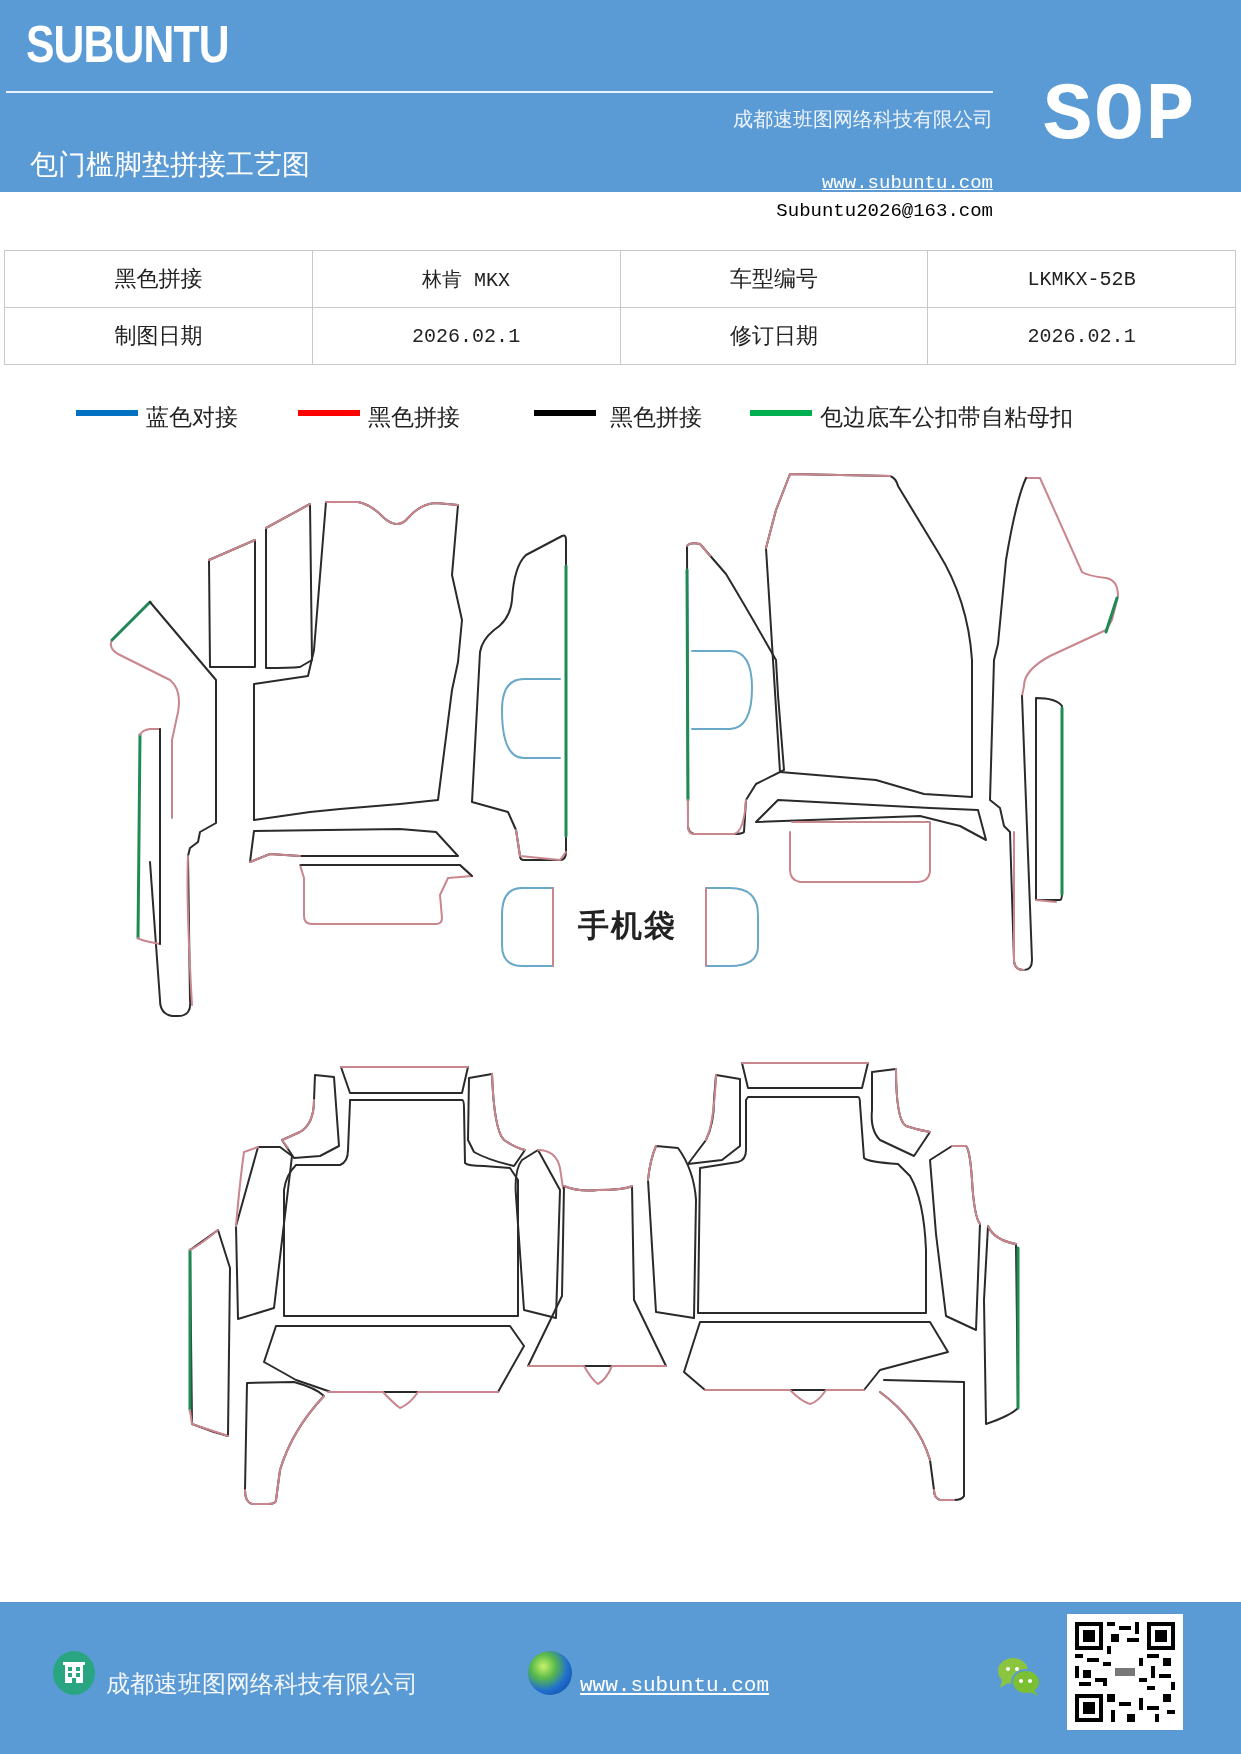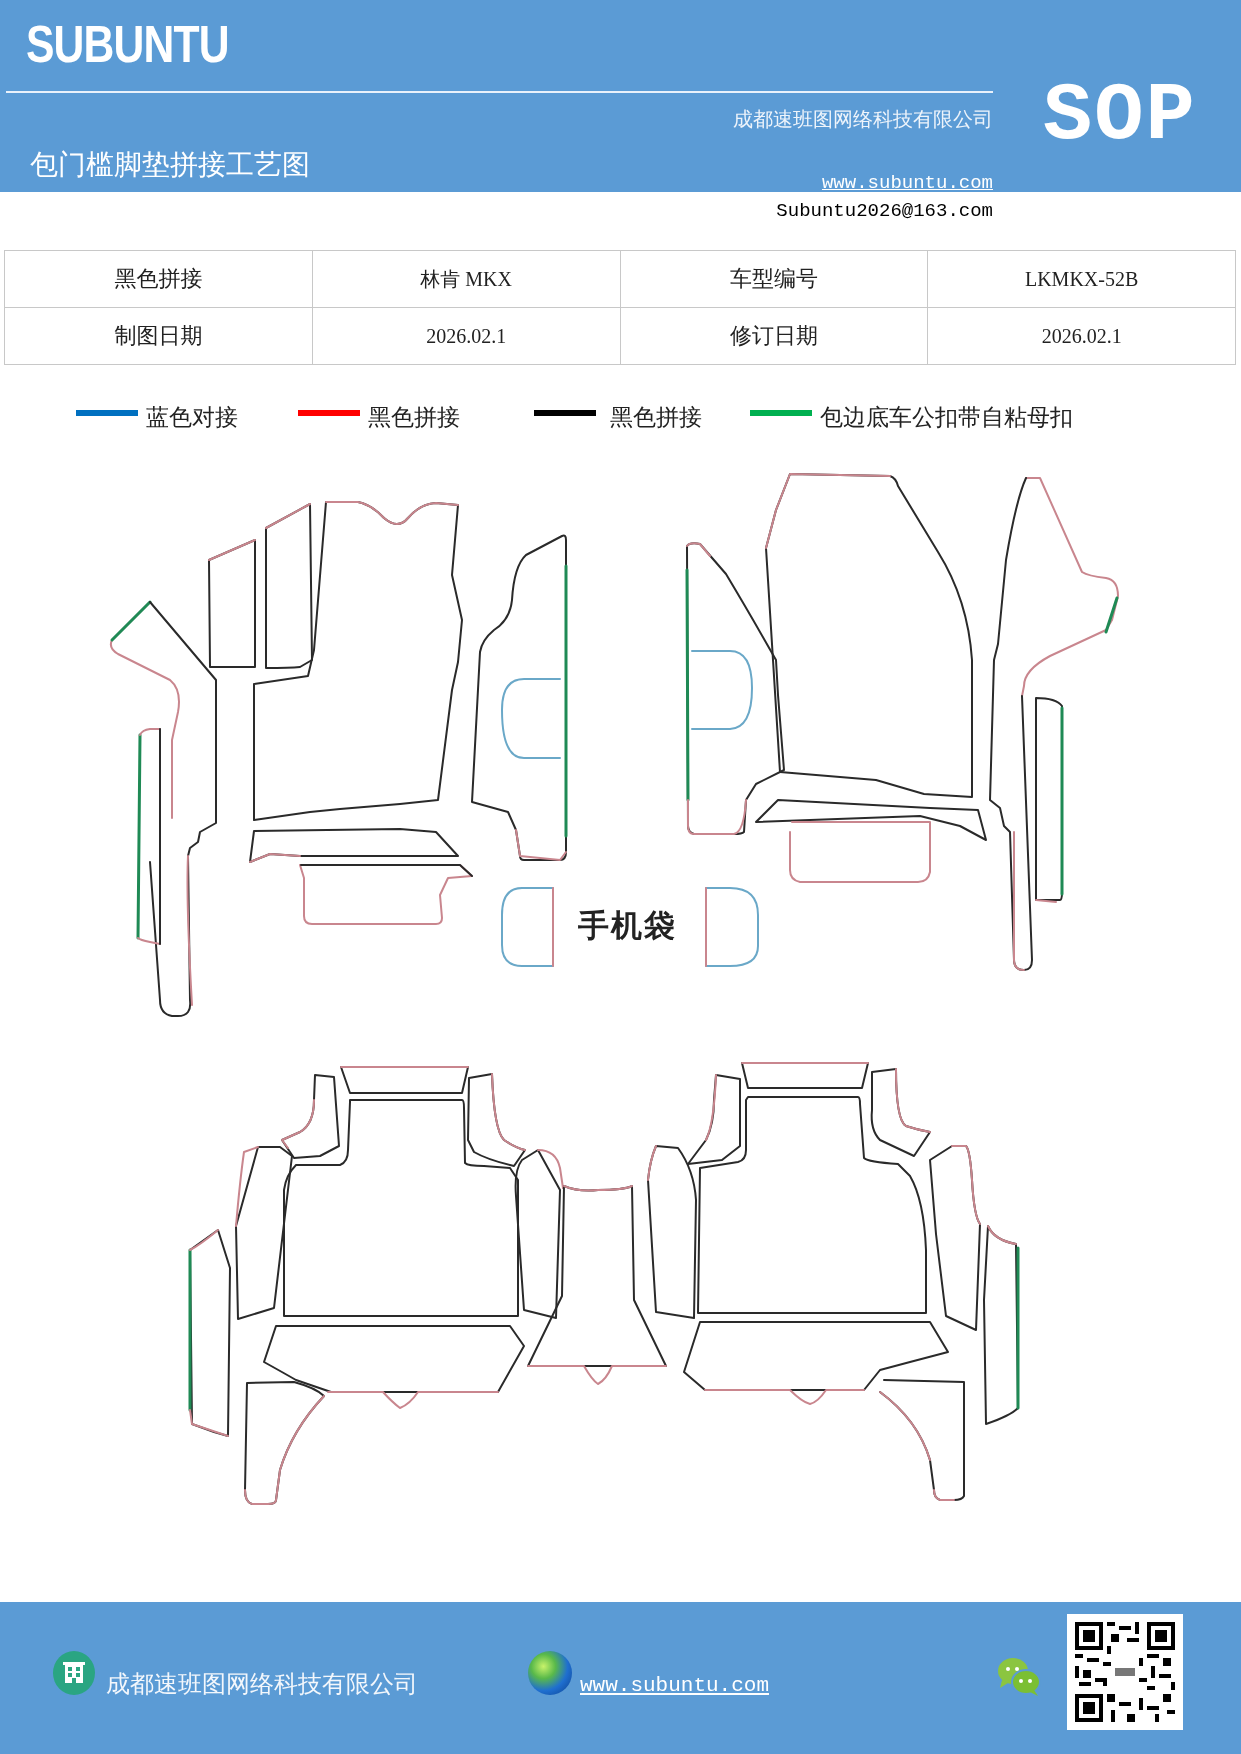--- a/index.html
+++ b/index.html
@@ -11,21 +11,21 @@
   .hdr-line { position:absolute; left:6px; top:91px; width:987px; height:2px; background:#e9f1fb; }
   .doc-title { position:absolute; left:30px; top:146px; font-family:"DejaVu Serif", serif; font-size:28px; color:#fff; }
   .company { position:absolute; right:248px; top:106px; font-family:"DejaVu Serif", serif; font-size:20px; color:#eef4fb; }
   .web { position:absolute; right:248px; top:172px; font-family:"Liberation Mono", monospace; font-size:19px; color:#fff; text-decoration:underline; }
   .mail { position:absolute; right:248px; top:200px; font-family:"Liberation Mono", monospace; font-size:19px; color:#000000; }
   .sop { position:absolute; left:1043px; top:70px; font-family:Liberation Mono, monospace; font-weight:bold; font-size:82px; color:#fff; letter-spacing:2px; }
 
   table.info { position:absolute; left:4px; top:250px; width:1232px; border-collapse:collapse; table-layout:fixed; }
   table.info td { border:1.5px solid #c8c8c8; height:56px; text-align:center; font-size:22px; color:#222; padding:0; }
   table.info td.lbl { font-family:"DejaVu Serif", serif; }
-  table.info td.val { font-family:Liberation Serif, serif; font-size:20px; }
+  table.info td.val { font-family:Liberation Mono, monospace; font-size:20px; }
 
   .legend { position:absolute; top:402px; left:0; width:1130px; height:40px; }
   .lg-item { position:absolute; top:0; display:flex; align-items:center; }
   .lg-swatch { width:62px; height:6px; margin-right:8px; margin-top:-10px; }
   .lg-label { font-family:"DejaVu Serif", serif; font-size:23px; color:#222; }
 
   .diagram { position:absolute; left:0; top:450px; width:1241px; height:1130px; }
   .diagram svg { width:1241px; height:1130px; }
   .pocket-label { position:absolute; left:578px; top:905px; font-family:"DejaVu Sans", sans-serif; font-weight:bold; font-size:31px; color:#222; letter-spacing:2px; }
 

